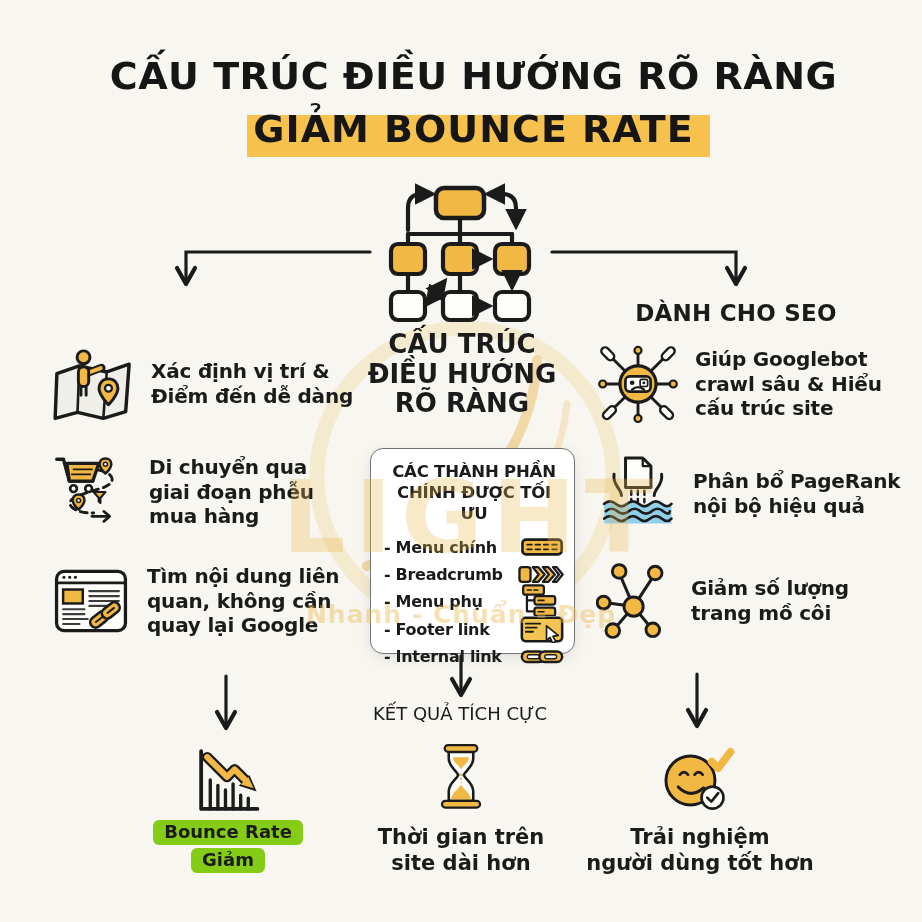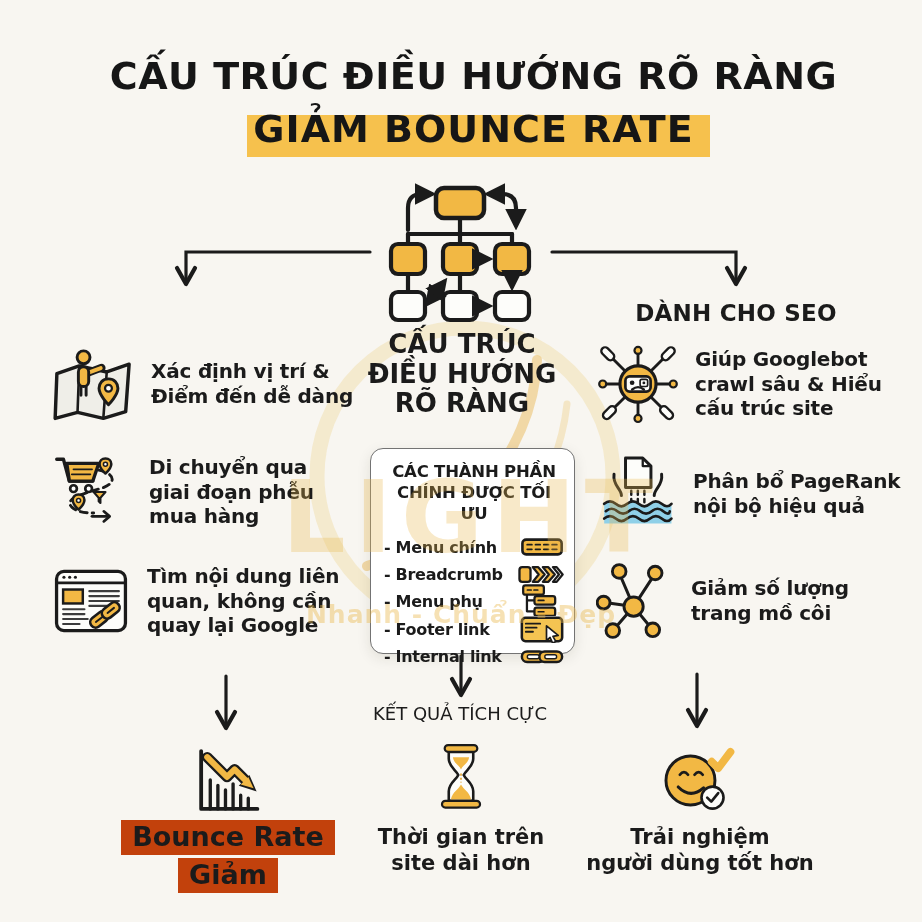--- a/index.html
+++ b/index.html
@@ -62,21 +62,21 @@
   .card-row-label { font-size:16px; font-weight:700; letter-spacing:-.3px; white-space:nowrap; }
   .card-row .icon { flex:0 0 auto; }
 
   .results-header { position:absolute; left:322px; top:703px; width:276px; text-align:center;
     font-size:18px; font-weight:400; z-index:2; }
 
   .result-text { position:absolute; text-align:center; font-size:21px; font-weight:700;
     line-height:1.24; white-space:pre-line; z-index:2; }
   .bounce-label { position:absolute; left:118px; top:820px; width:220px; z-index:2;
     display:flex; flex-direction:column; align-items:center; gap:3px; }
-  .bounce-label span { background:#c2410c; padding:1px 11px 3px; font-size:27px; font-weight:800; }
+  .bounce-label span { background:#84cc16; padding:1px 11px 3px; font-size:18px; font-weight:800;border-radius:6px; }
 </style>
 </head>
 <body>
 
 <div class="canvas">
 
   <svg class="bg-logo" width="340" height="340" viewBox="0 0 340 340">
     <circle cx="170" cy="168" r="148" fill="none" stroke="#f3e6c2" stroke-width="15" opacity="0.75"></circle>
     <path d="M72,258 C160,232 238,148 242,52" fill="none" stroke="#ecc87e" stroke-width="10" stroke-linecap="round" opacity="0.65"></path>
     <path d="M110,280 C196,262 262,188 272,96" fill="none" stroke="#f0d9a2" stroke-width="7" stroke-linecap="round" opacity="0.55"></path>

